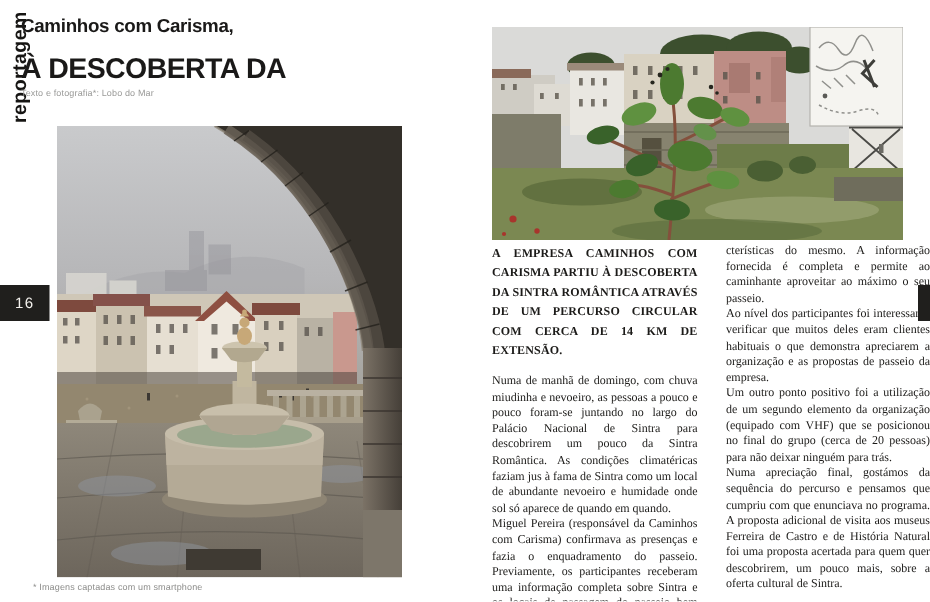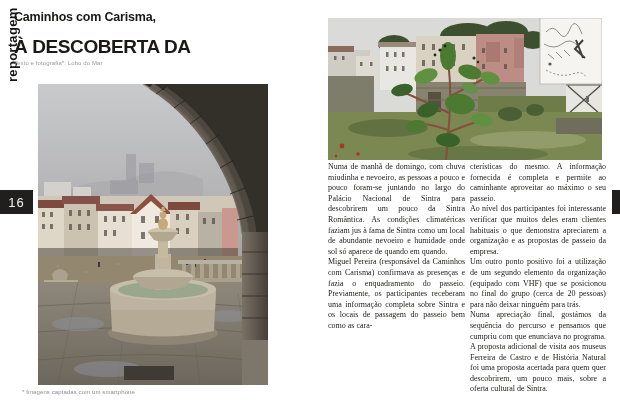--- a/index.html
+++ b/index.html
@@ -16,32 +16,32 @@
   .byline{font-size:6px;color:#9a9a98;margin-top:3px;letter-spacing:.1px;}
 
   
   .photo{position:absolute;overflow:hidden;}
   .photo-left{left:38px;top:84px;width:230px;height:301px;}
   .photo-right{left:328px;top:18px;width:274px;height:142px;}
   .photo svg{display:block;}
 
   
   .page-num{position:absolute;top:190px;height:24px;background:#201f1d;color:#f4f2ee;
-    font-size:13px;letter-spacing:1px;display:flex;align-items:center;justify-content:center;}
+    font-size:10px;letter-spacing:1px;display:flex;align-items:center;justify-content:center;}
   .page-num.left{left:0;width:33px;}
   .page-num.right{left:612px;width:46px;}
 
   
   .footnote{position:absolute;left:22px;top:389px;font-size:6px;color:#8d8d8b;letter-spacing:.1px;}
 
   
   .col{position:absolute;top:162px;width:137px;font-family:"Liberation Serif",serif;
        font-size:8px;line-height:10.6px;text-align:justify;color:#1c1b19;}
   .col-1{left:328px;}
-  .col-2{left:470px;width:136px;}
+  .col-2{left:484px;width:136px;}
   .col p{margin:0;}
   .intro{font-weight:bold;font-size:8px;line-height:13px;letter-spacing:.1px;
          text-align:justify;margin:0 0 9px 0 !important;}
 </style>
 </head>
 <body>
 
 <div class="spread">
 
   <div class="section-label">reportagem</div>
@@ -337,20 +337,21 @@
         <g fill="#a8352c">
           <circle cx="14" cy="128" r="2.4"></circle>
             <circle cx="30" cy="136" r="1.8"></circle>
             <circle cx="8" cy="138" r="1.4"></circle>
         </g>
       </g>
     </svg>
   </div>
 
   <div class="col col-1">
+    <p class="intro">A EMPRESA CAMINHOS COM CARISMA PARTIU À DESCOBERTA DA SINTRA ROMÂNTICA ATRAVÉS DE UM PERCURSO CIRCULAR COM CERCA DE 14 KM DE EXTENSÃO.</p>
     <p>Numa de manhã de domingo, com chuva miudinha e nevoeiro, as pessoas a pouco e pouco foram-se juntando no largo do Palácio Nacional de Sintra para descobrirem um pouco da Sintra Romântica. As condições climatéricas faziam jus à fama de Sintra como um local de abundante nevoeiro e humidade onde sol só aparece de quando em quando.</p>
     <p>Miguel Pereira (responsável da Caminhos com Carisma) confirmava as presenças e fazia o enquadramento do passeio. Previamente, os participantes receberam uma informação completa sobre Sintra e os locais de passagem do passeio bem como as cara-</p>
   </div>
 
   <div class="col col-2">
     <p>cterísticas do mesmo. A informação fornecida é completa e permite ao caminhante aproveitar ao máximo o seu passeio.</p>
     <p>Ao nível dos participantes foi interessante verificar que muitos deles eram clientes habituais o que demonstra apreciarem a organização e as propostas de passeio da empresa.</p>
     <p>Um outro ponto positivo foi a utilização de um segundo elemento da organização (equipado com VHF) que se posicionou no final do grupo (cerca de 20 pessoas) para não deixar ninguém para trás.</p>
     <p>Numa apreciação final, gostámos da sequência do percurso e pensamos que cumpriu com que enunciava no programa. A proposta adicional de visita aos museus Ferreira de Castro e de História Natural foi uma proposta acertada para quem quer descobrirem, um pouco mais, sobre a oferta cultural de Sintra.</p>
   </div>

